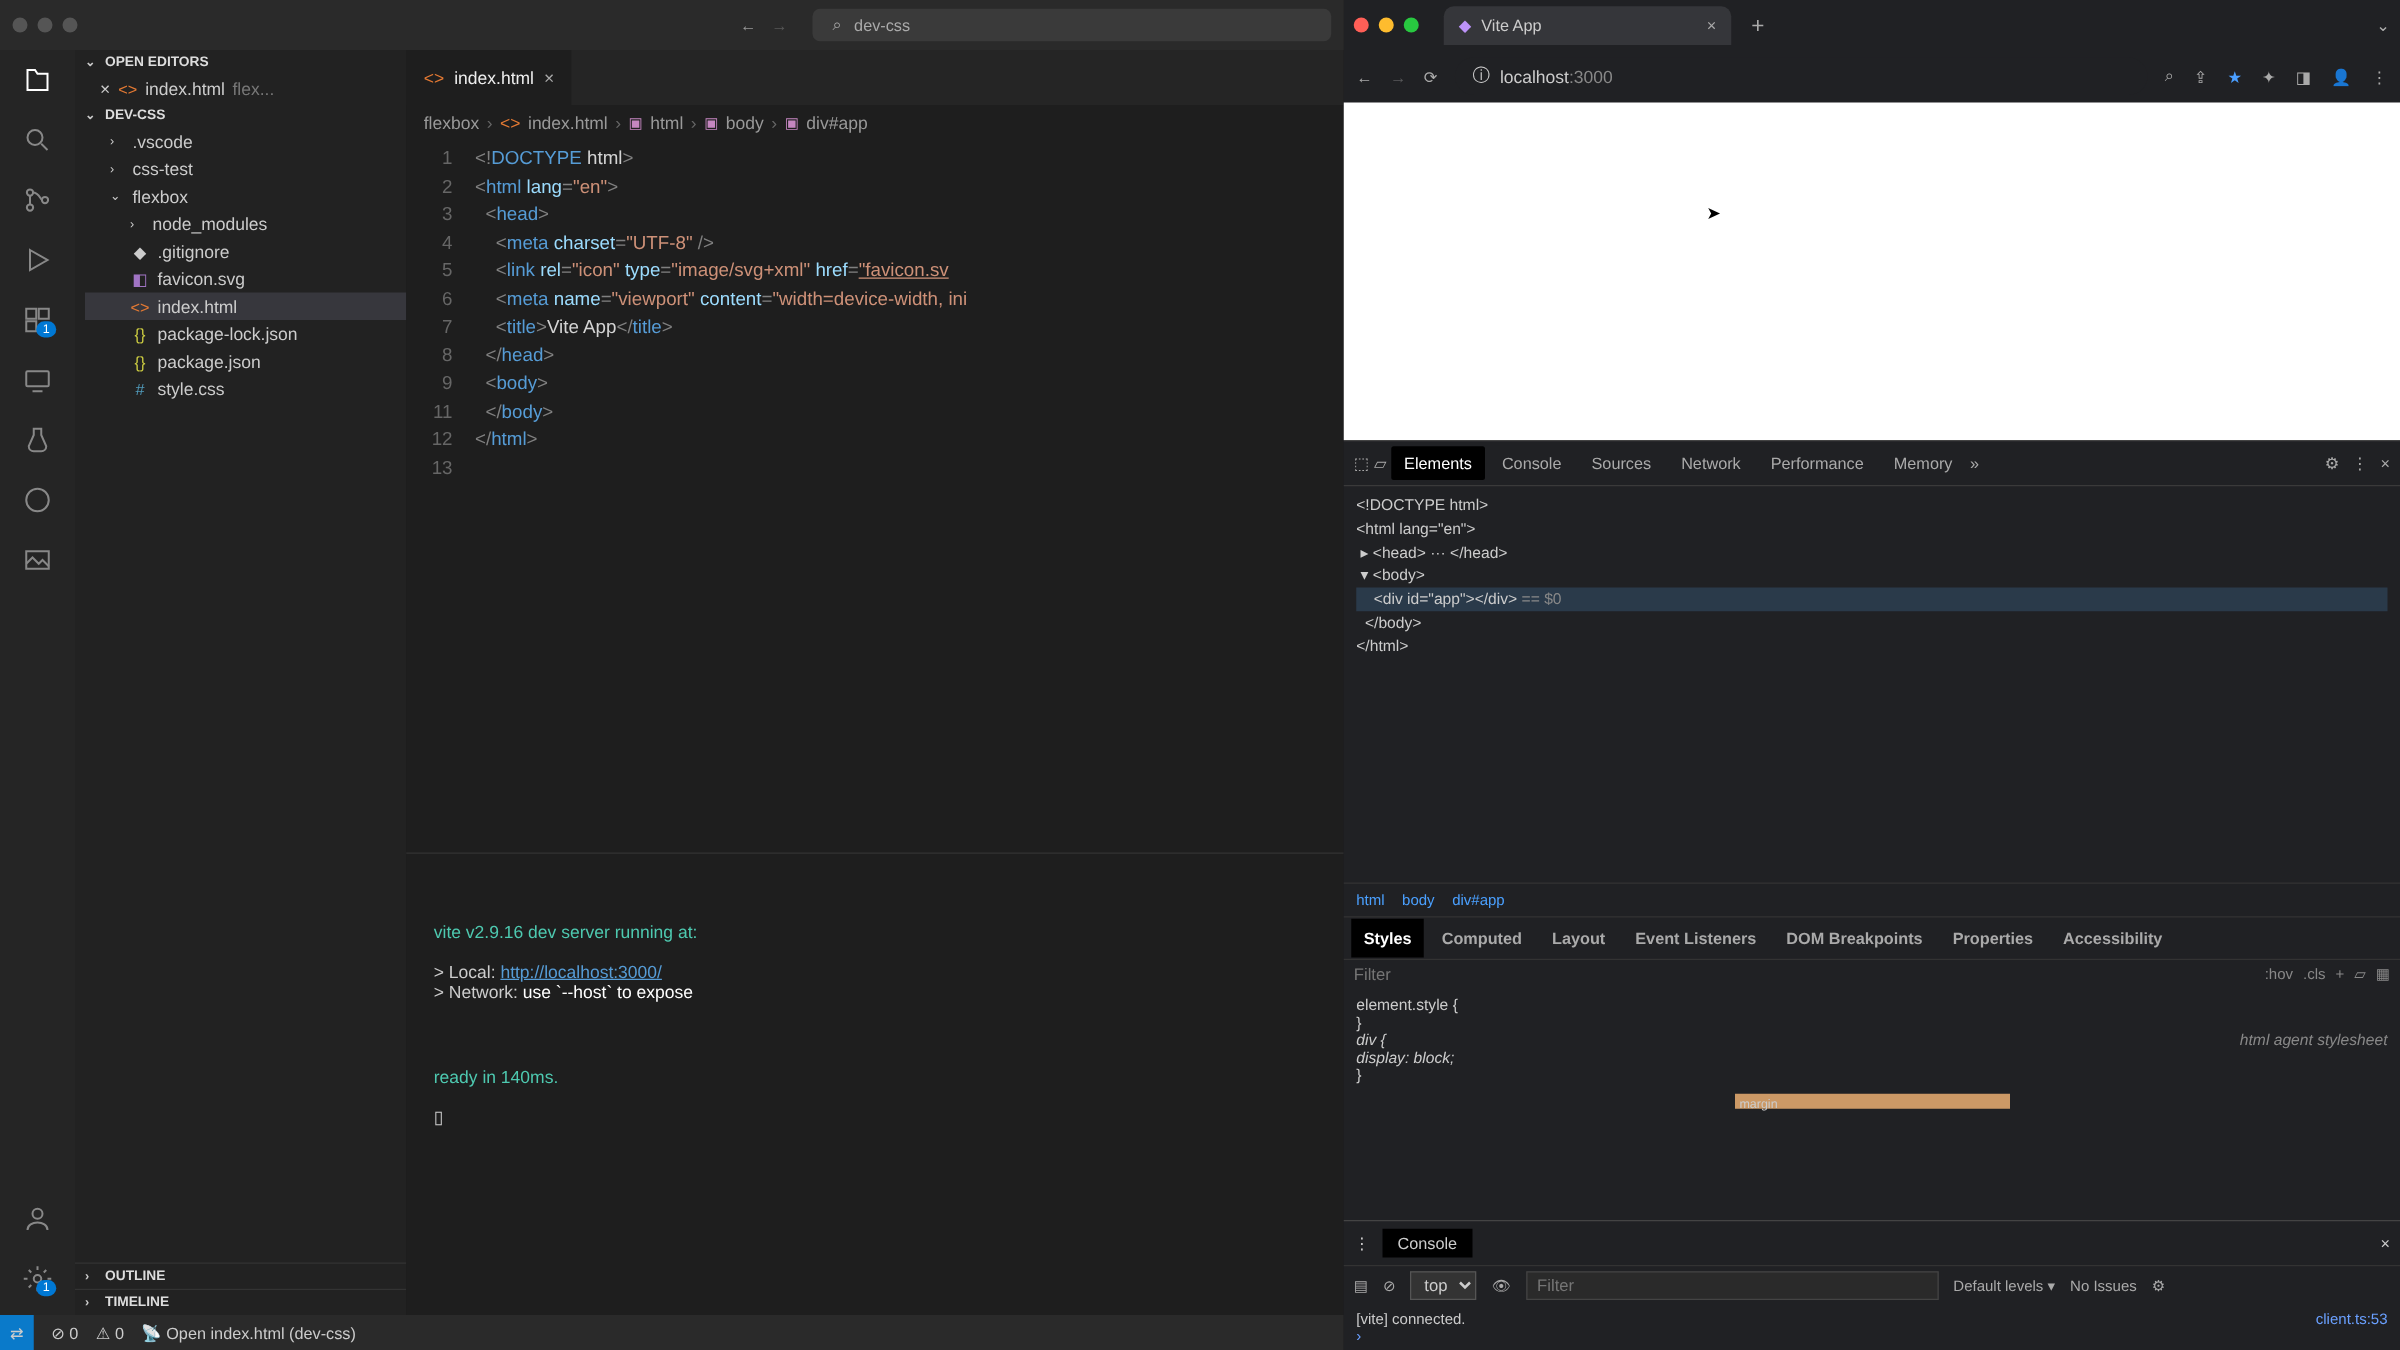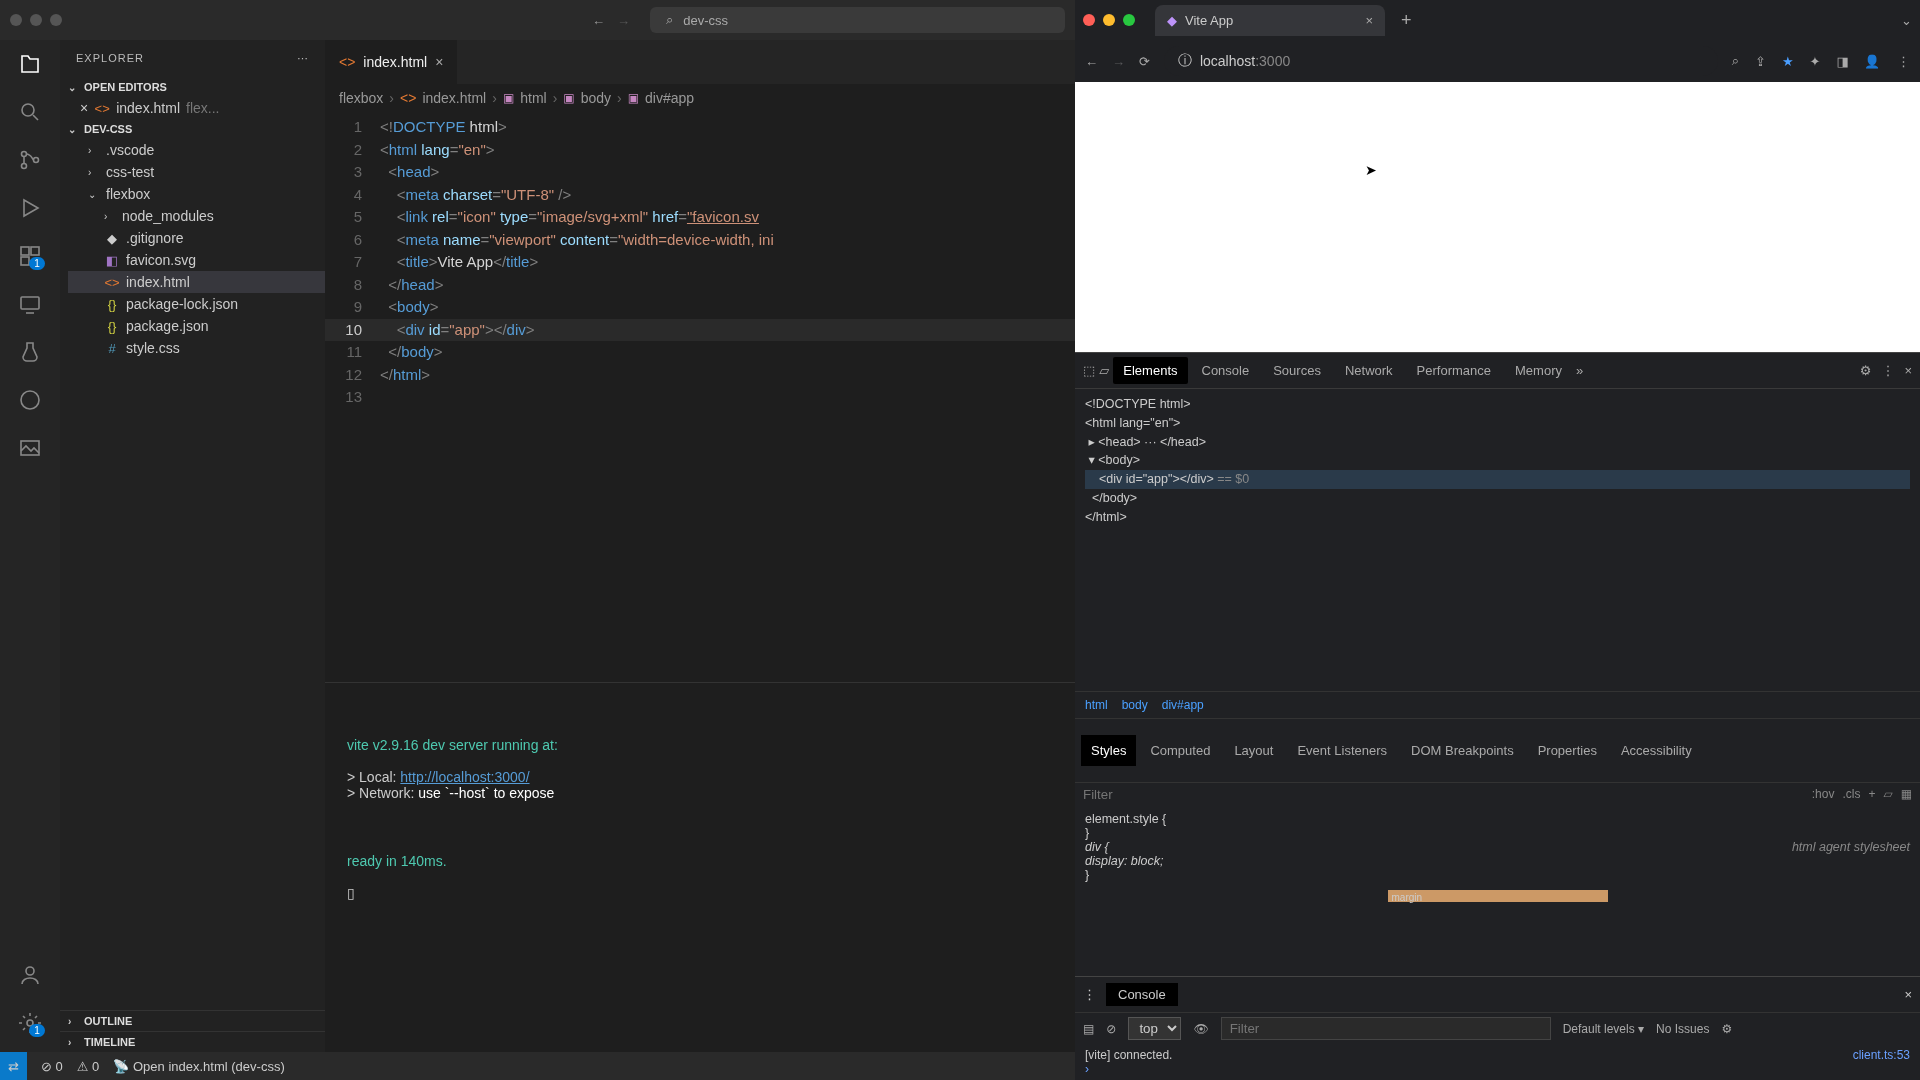--- a/index.html
+++ b/index.html
@@ -76,21 +76,21 @@
 .devtools { flex:1; background:#202124; display:flex; flex-direction:column; border-top:1px solid #444; min-height:0;}
 .dt-tabs { display:flex; align-items:center; padding:4px 8px; gap:4px; border-bottom:1px solid #3a3a3a; font-size:13px; color:#aaa;}
 .dt-tabs .dtt { padding:6px 10px;}
 .dt-tabs .dtt.active { color:#fff; background:#000; border-radius:2px;}
 .dt-right { margin-left:auto; display:flex; gap:10px; align-items:center;}
 
 .dom-tree { padding:6px 10px; font-family:Menlo,monospace; font-size:12.5px; line-height:1.5; flex:0 0 auto;}
 .dom-line.sel { background:#2a3a4a;} .dom-dim{color:#888;}
 
 .dt-crumb { padding:6px 10px; font-size:12px; color:#4aa0ff; display:flex; gap:14px; border-top:1px solid #333;}
-.styles-tabs { display:flex; gap:4px; padding:16px 6px; border-top:1px solid #333; font-size:13px;}
+.styles-tabs { display:flex; gap:4px; padding:1px 6px; border-top:1px solid #333; font-size:13px;font-weight:bold;}
 .styles-tabs .st { padding:8px 10px; color:#aaa;}
 .styles-tabs .st.active { background:#000; color:#fff;}
 .filter-row { display:flex; align-items:center; padding:4px 8px; gap:8px; border-top:1px solid #333; font-size:12px; color:#888;}
 .filter-row input { background:transparent; border:none; color:#888; flex:1; outline:none;}
 .styles-body { padding:6px 10px; font-family:Menlo,monospace; font-size:12.5px; flex:1; overflow:auto;}
 .ua { color:#888; font-style:italic; float:right;}
 .box-model { background:#cc9966; height:12px; margin:8px auto 0; width:220px;}
 
 .console-drawer { border-top:1px solid #444;}
 .cd-hdr { display:flex; align-items:center; padding:6px 8px; gap:10px;}
@@ -190,24 +190,20 @@
             <svg viewBox="0 0 24 24">
               <circle cx="12" cy="12" r="3"></circle>
               <path d="M12 2v3M12 19v3M4 12H1M23 12h-3M5 5l2 2M17 17l2 2M5 19l2-2M17 7l2-2"></path>
             </svg>
             <span class="badge">1</span>
           </div>
       </div>
     </div>
 
     <div class="sidebar">
-      <div class="sidebar-header">
-          <span>EXPLORER</span>
-          <span>⋯</span>
-        </div>
       <div class="section-hdr">
           <span class="chev">⌄</span>
           <span>OPEN EDITORS</span>
         </div>
       <div class="tree-item">
           <span>×</span>
           <span class="fi fi-orange">&lt;&gt;</span>
           <span>index.html</span> 
           <span style="color:#777">flex...</span>
         </div>
@@ -320,24 +316,20 @@
             <span class="gutter">7</span>
             <span class="code-text">    <span class="t-pun">&lt;</span><span class="t-tag">title</span><span class="t-pun">&gt;</span><span class="t-txt">Vite App</span><span class="t-pun">&lt;/</span><span class="t-tag">title</span><span class="t-pun">&gt;</span></span>
           </div>
         <div class="line">
             <span class="gutter">8</span>
             <span class="code-text">  <span class="t-pun">&lt;/</span><span class="t-tag">head</span><span class="t-pun">&gt;</span></span>
           </div>
         <div class="line">
             <span class="gutter">9</span>
             <span class="code-text">  <span class="t-pun">&lt;</span><span class="t-tag">body</span><span class="t-pun">&gt;</span></span>
-          </div>
-        <div class="line" style="background:#2a2a2a">
-            <span class="gutter" style="color:#ccc">10</span>
-            <span class="code-text">    <span class="t-pun">&lt;</span><span class="t-tag">div</span><span class="t-attr"> id</span><span class="t-pun">=</span><span class="t-str">"app"</span><span class="t-pun">&gt;&lt;/</span><span class="t-tag">div</span><span class="t-pun">&gt;</span></span>
           </div>
         <div class="line">
             <span class="gutter">11</span>
             <span class="code-text">  <span class="t-pun">&lt;/</span><span class="t-tag">body</span><span class="t-pun">&gt;</span></span>
           </div>
         <div class="line">
             <span class="gutter">12</span>
             <span class="code-text"><span class="t-pun">&lt;/</span><span class="t-tag">html</span><span class="t-pun">&gt;</span></span>
           </div>
         <div class="line">

